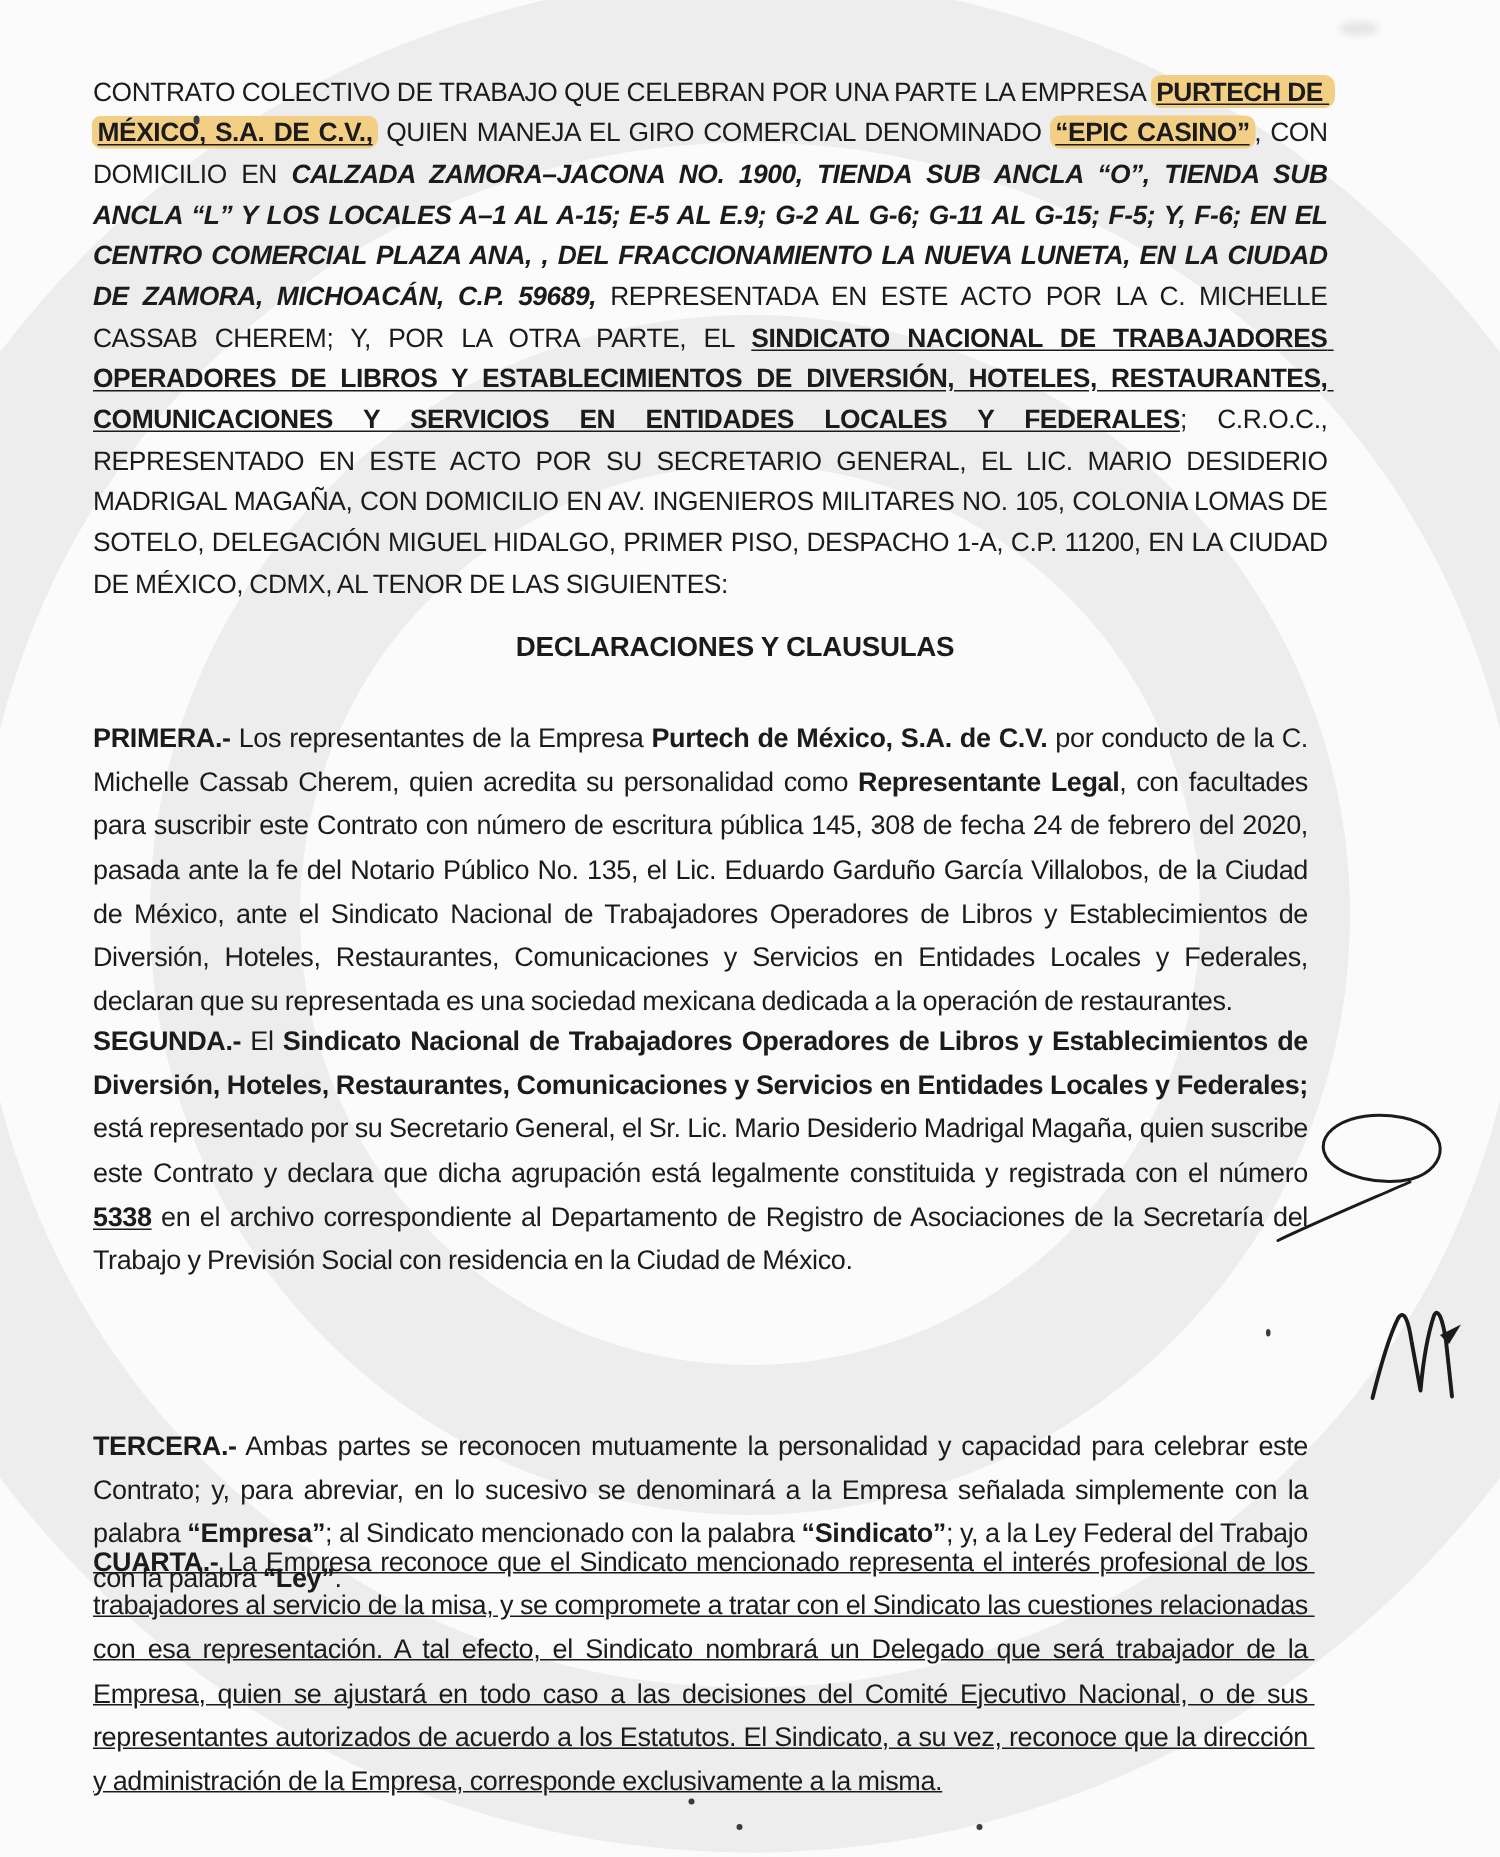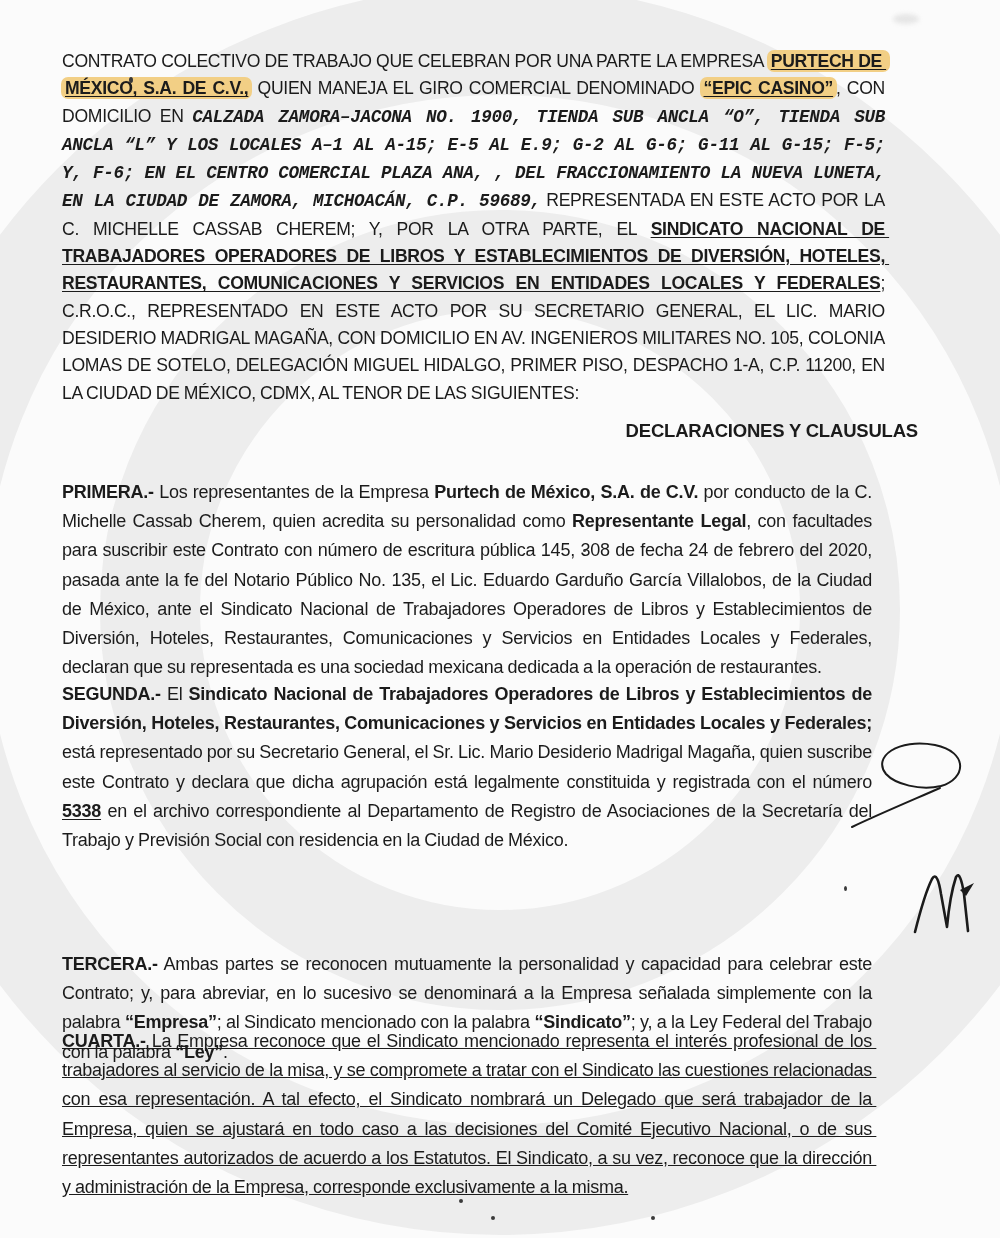--- a/index.html
+++ b/index.html
@@ -19,36 +19,36 @@
     -webkit-hyphens:none;hyphens:none;
     color:var(--ink,#171717);
   }
   .intro{
     top:48px;width:823px;
     font-size:17.6px;line-height:27.3px;
     letter-spacing:-0.3px;word-spacing:-0.5px;
   }
   .heading{
     position:absolute;left:62px;top:417px;width:856px;margin:0;
-    text-align:right;font-size:18.5px;font-weight:bold;line-height:27px;
+    text-align:center;font-size:18.5px;font-weight:bold;line-height:27px;
     letter-spacing:-0.2px;
   }
   .clause{
     width:810px;
     font-size:18px;line-height:29.2px;
     letter-spacing:-0.25px;word-spacing:-0.4px;
   }
   .clause-primera{top:478px;}
   .clause-segunda{top:680px;}
   .clause-tercera{top:950px;}
   .clause-cuarta{top:1027px;text-decoration:underline;}
   
   .run{white-space:pre-wrap;margin-top:41px;}
   .b{font-weight:bold;}
-  .i{font-style:italic;font-family:Liberation Mono, monospace;}
+  .i{font-style:italic;}
   .u{text-decoration:underline;text-underline-offset:2px;}
   .h{
     background:var(--hl,#f2cf85);
     border-radius:7px;
     padding:1px 4px;
     margin:-1px -1px;
     -webkit-box-decoration-break:clone;box-decoration-break:clone;
   }
   svg.ink{position:absolute;left:0;top:0;z-index:2;}
   svg.ink path{stroke:var(--ink,#1b1b1b);fill:none;stroke-linecap:round;stroke-linejoin:round;}

